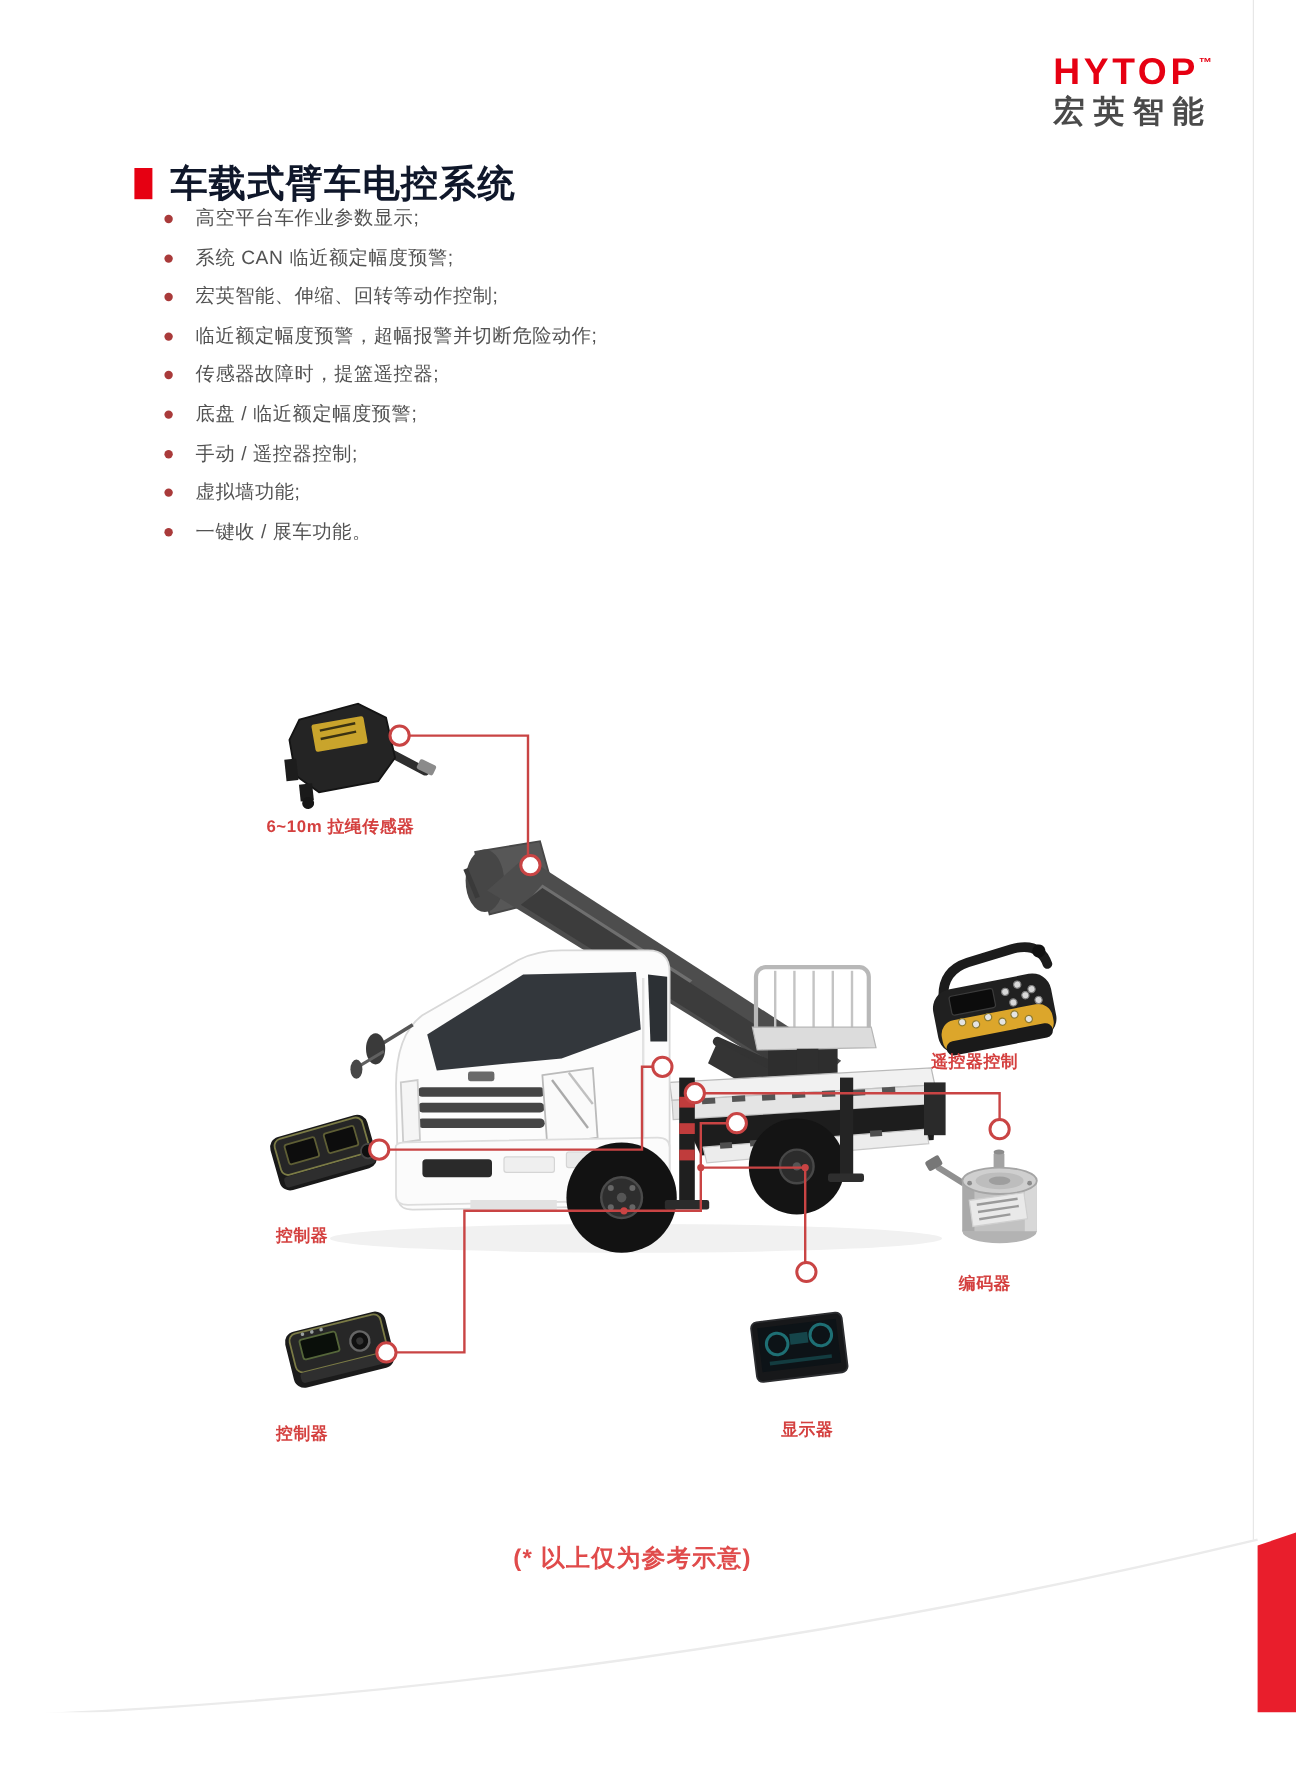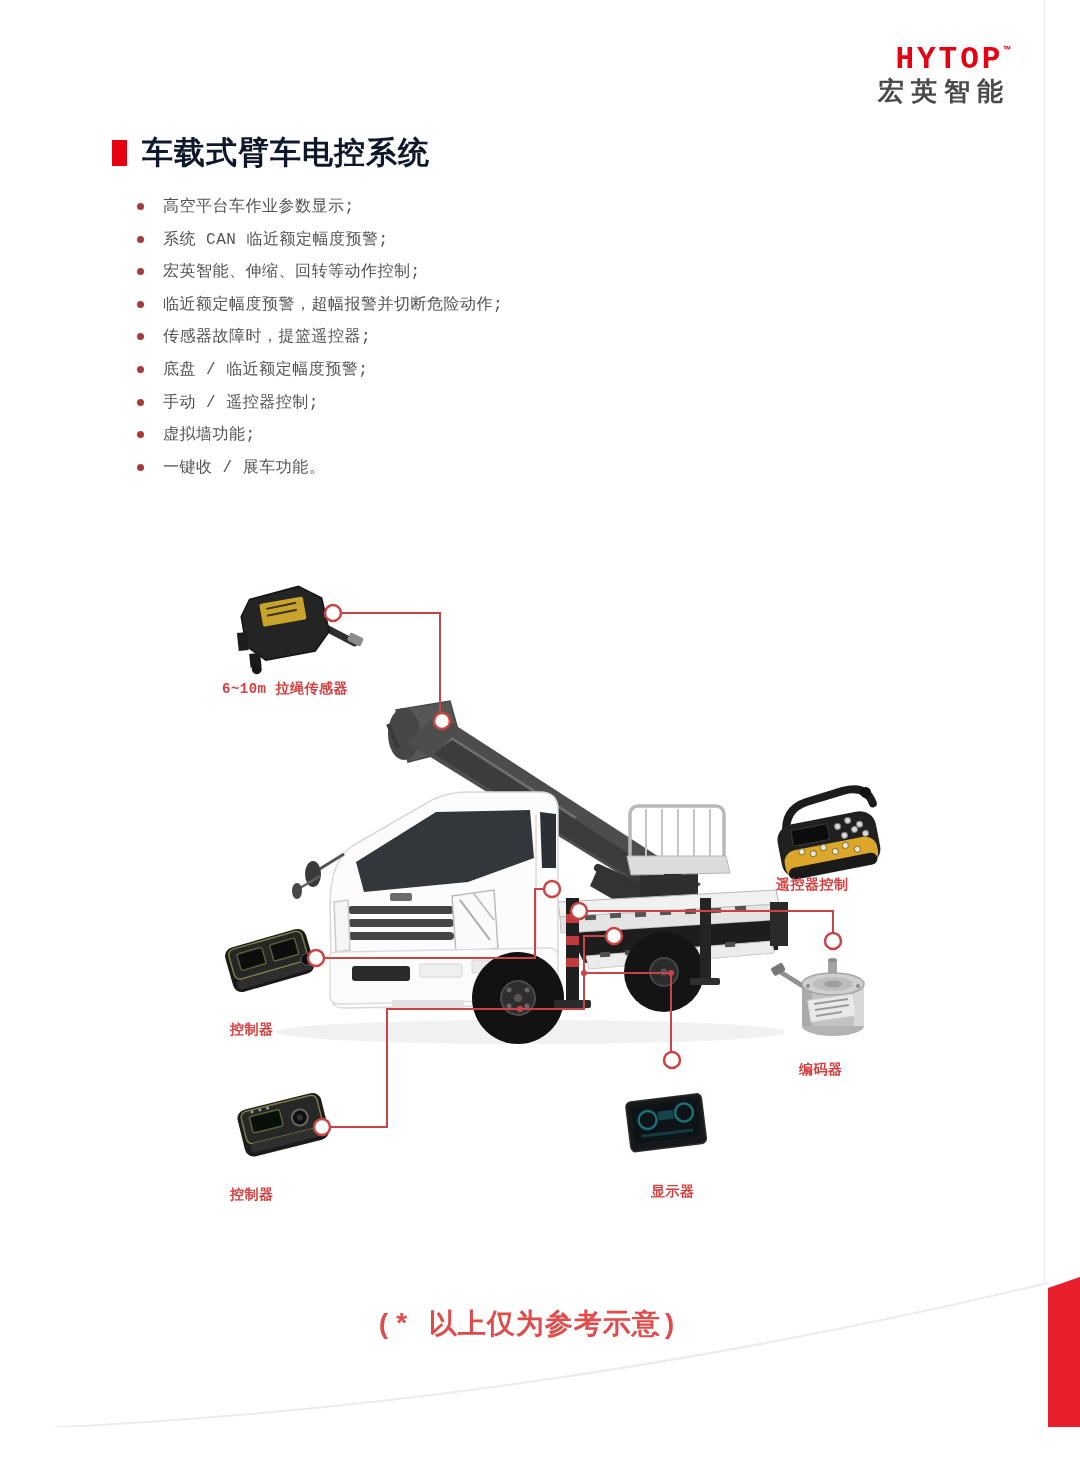--- a/index.html
+++ b/index.html
@@ -1,43 +1,43 @@
 <!DOCTYPE html>
 <html><head>
 <meta charset="utf-8">
 <style>
   html,body{margin:0;padding:0;background:#ffffff;}
   .page{position:relative;width:1080px;height:1427px;background:#ffffff;overflow:hidden;
-        font-family:Liberation Mono, monospace;}
+        font-family:Liberation Sans, sans-serif;}
   
   .logo{position:absolute;top:44px;right:70px;text-align:right;line-height:1;}
   .logo-top{font-weight:800;font-size:31px;letter-spacing:3px;color:#e60012;}
   .logo-top sup{font-size:11px;letter-spacing:0;vertical-align:14px;}
   .logo-sub{margin-top:5px;font-weight:700;font-size:26px;letter-spacing:7px;color:#4a4a4a;}
   
   .hairline{position:absolute;left:1044px;top:0;width:1px;height:1284px;background:#e7e7e7;}
   
   .title-row{position:absolute;left:112px;top:128px;display:flex;align-items:center;}
   .title-marker{width:15px;height:26px;background:#e60012;margin-right:11px;}
   .title-text{margin:4px;font-size:31px;font-weight:700;color:#0f172a;letter-spacing:1px;}
   
-  .features{position:absolute;left:134px;top:196px;margin:0;padding:0;list-style:none;}
+  .features{position:absolute;left:134px;top:172px;margin:0;padding:0;list-style:none;}
   .features li{display:flex;align-items:flex-start;height:32.6px;font-size:16px;color:#525252;letter-spacing:0.5px;}
   .features .dot{flex:0 0 auto;width:7px;height:7px;border-radius:50%;background:#a93a3a;margin:7px 19px 0 3px;}
   
   .dlabel{position:absolute;font-size:14px;font-weight:700;color:#d4403f;letter-spacing:0.5px;white-space:nowrap;}
   .lbl-rope{left:222px;top:680px;}
   .lbl-remote{left:776px;top:876px;}
   .lbl-encoder{left:799px;top:1061px;}
   .lbl-ctrl1{left:230px;top:1021px;}
   .lbl-ctrl2{left:230px;top:1186px;}
   .lbl-display{left:651px;top:1183px;}
   
   .footnote{position:absolute;left:0;top:1285px;width:1054px;text-align:center;
-            font-size:28px;font-weight:700;color:#e04b4b;letter-spacing:1px;margin-top:20px;}
+            font-size:20px;font-weight:700;color:#e04b4b;letter-spacing:1px;}
   .diagram-svg{position:absolute;left:0;top:0;pointer-events:none;}
 </style>
 </head>
 <body>
 
 <div class="page">
 
   <div class="logo">
     <div class="logo-top"><span>HYTOP</span><sup>™</sup></div>
     <div class="logo-sub">宏英智能</div>

